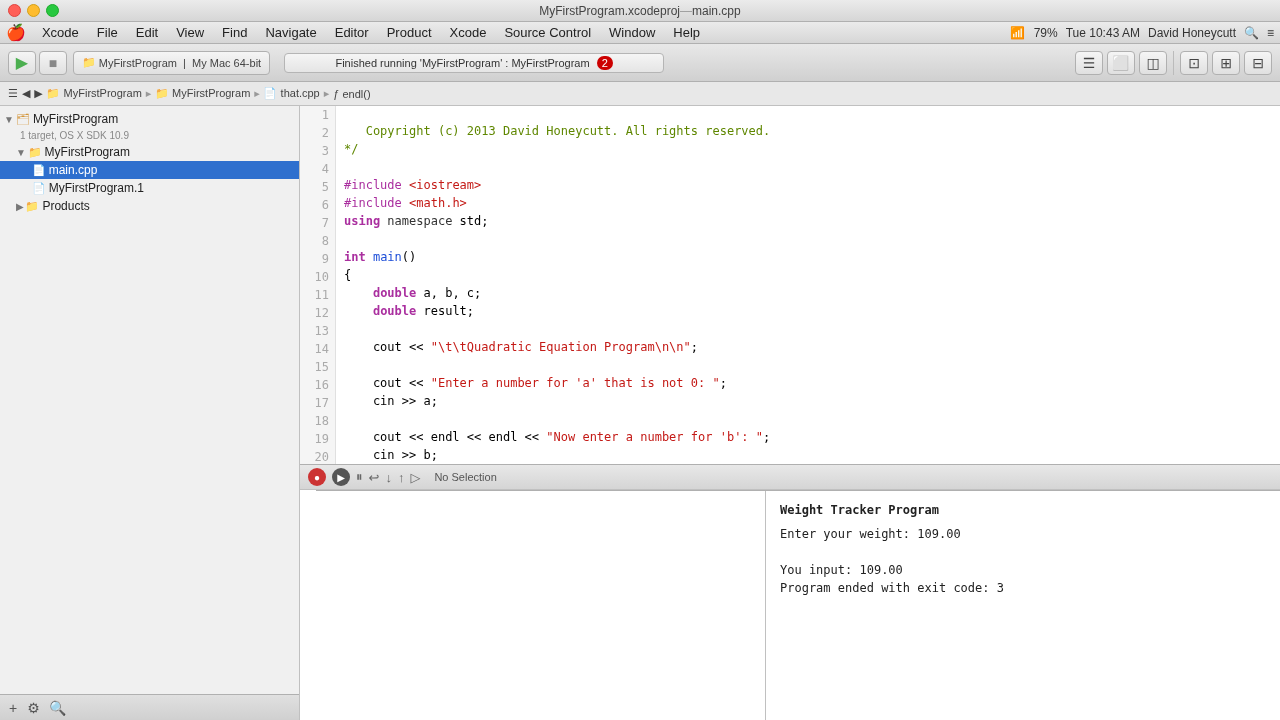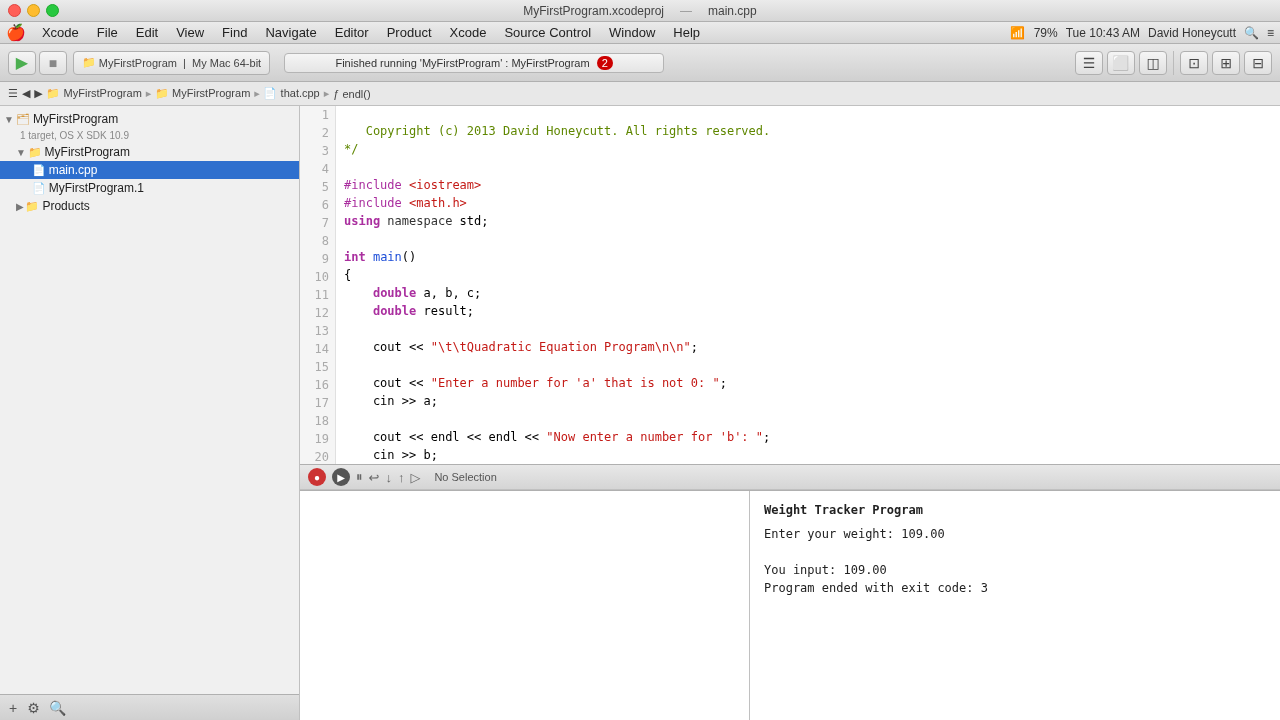--- a/index.html
+++ b/index.html
@@ -23,21 +23,21 @@
     .titlebar-center {
       position: absolute;
       left: 50%;
       transform: translateX(-50%);
       display: flex;
       align-items: center;
       gap: 6px;
       font-size: 12px;
       color: #444;
     }
-    .titlebar-doc { display: flex; align-items: center; gap: 16px; }
+    .titlebar-doc { display: flex; align-items: center; gap: 0; }
     .titlebar-sep { color: #999; }
 
     
     .menubar {
       background: linear-gradient(to bottom, #ebebeb, #d6d6d6);
       height: 22px;
       display: flex;
       align-items: center;
       padding: 0 6px;
       gap: 2px;
@@ -202,20 +202,21 @@
     .cm { color: #5f8700; }
     .inc { color: #aa2f9f; }
     .fn { color: #1d4ed8; }
     .ns { color: #333; }
 
     
     .bottom-split {
       display: flex;
       height: 230px;
       border-top: 1px solid #b0b0b0;
+      margin-left: 16px;
     }
     .bottom-toolbar {
       height: 26px;
       background: linear-gradient(to bottom, #e8e8e8, #d5d5d5);
       border-top: 1px solid #b0b0b0;
       border-bottom: 1px solid #c0c0c0;
       display: flex;
       align-items: center;
       padding: 0 8px;
       gap: 6px;

